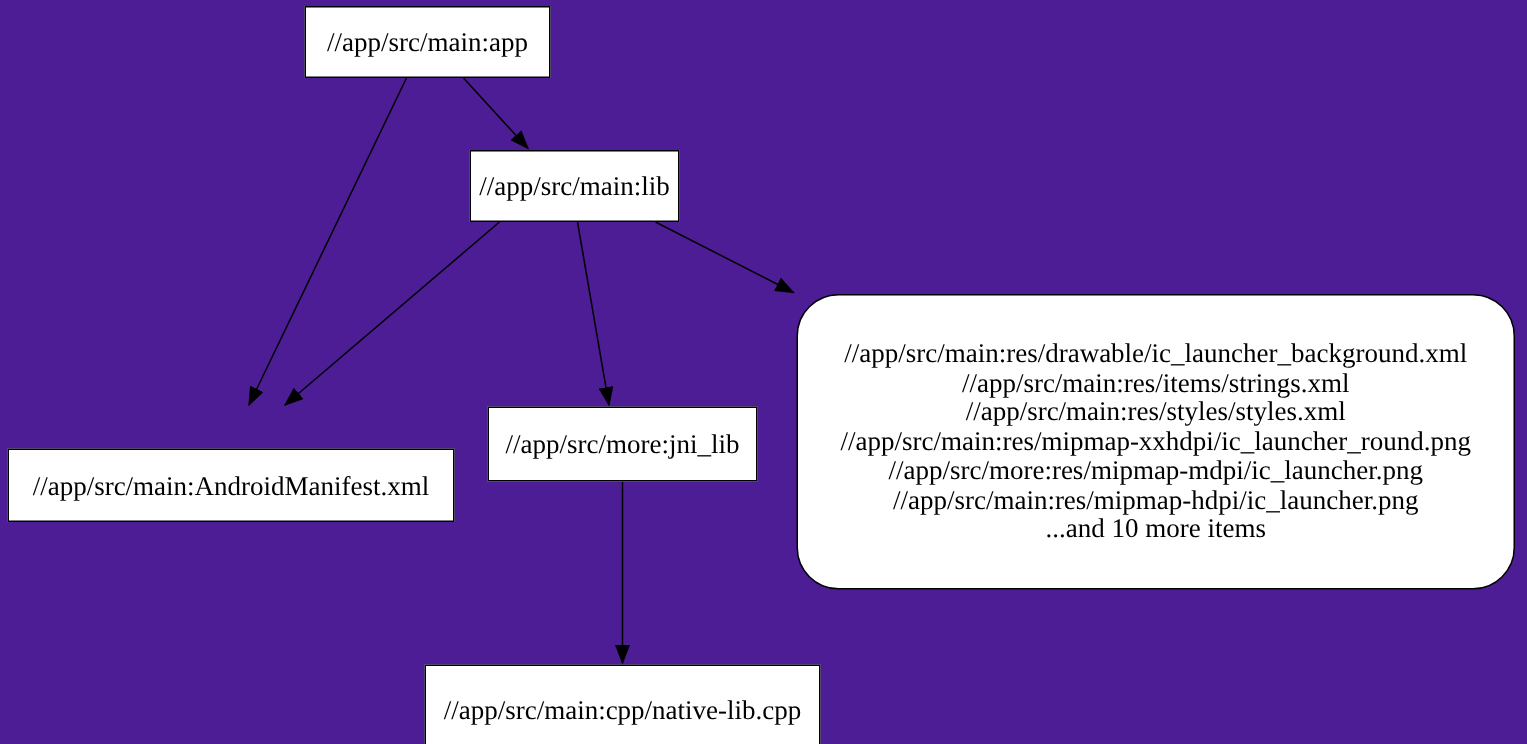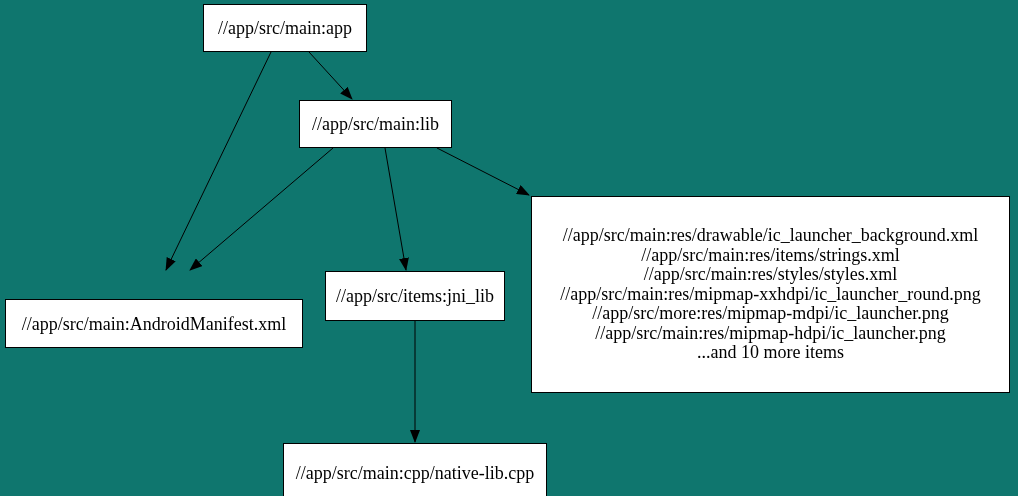--- a/index.html
+++ b/index.html
@@ -4,21 +4,21 @@
 <style>
   html, body {
     margin: 0;
     padding: 0;
     background: #ffffff;
   }
   .canvas {
     position: relative;
     width: 1018px;
     height: 496px;
-    background: #0f766e;
+    background: #4c1d95;
     overflow: hidden;
     font-family: "Liberation Serif", "DejaVu Serif", serif;
     color: #000000;
   }
   .edges {
     position: absolute;
     left: 0;
     top: 0;
     width: 1018px;
     height: 496px;
@@ -34,28 +34,29 @@
     border: 1px solid #000000;
     display: flex;
     align-items: center;
     justify-content: center;
     text-align: center;
     font-size: 18px;
     line-height: 1;
     white-space: nowrap;
   }
   .node-app        { left: 203px; top: 4px;   width: 164px; height: 48px; }
-  .node-lib        { left: 299px; top: 100px; width: 153px; height: 48px; }
+  .node-lib        { left: 313px; top: 100px; width: 140px; height: 48px; }
   .node-manifest   { left: 5px;   top: 271px; width: 298px; height: 49px; margin-top: 28px; }
   .node-jni-lib    { left: 325px; top: 271px; width: 180px; height: 50px; }
   .node-native-lib { left: 283px; top: 443px; width: 264px; height: 59px; }
   .node-resources  {
     left: 531px; top: 196px; width: 479px; height: 197px;
     flex-direction: column;
     justify-content: center;
+    border-radius: 28px;
   }
   .node-resources .res-line {
     display: block;
     line-height: 19.5px;
     font-size: 18px;
   }
 </style>
 </head>
 <body>
 
@@ -81,21 +82,21 @@
 
   <div class="node node-lib">
     <span>//app/src/main:lib</span>
   </div>
 
   <div class="node node-manifest">
     <span>//app/src/main:AndroidManifest.xml</span>
   </div>
 
   <div class="node node-jni-lib">
-    <span>//app/src/items:jni_lib</span>
+    <span>//app/src/more:jni_lib</span>
   </div>
 
   <div class="node node-resources">
     <span class="res-line">//app/src/main:res/drawable/ic_launcher_background.xml</span>
     <span class="res-line">//app/src/main:res/items/strings.xml</span>
     <span class="res-line">//app/src/main:res/styles/styles.xml</span>
     <span class="res-line">//app/src/main:res/mipmap-xxhdpi/ic_launcher_round.png</span>
     <span class="res-line">//app/src/more:res/mipmap-mdpi/ic_launcher.png</span>
     <span class="res-line">//app/src/main:res/mipmap-hdpi/ic_launcher.png</span>
     <span class="res-line">...and 10 more items</span>

